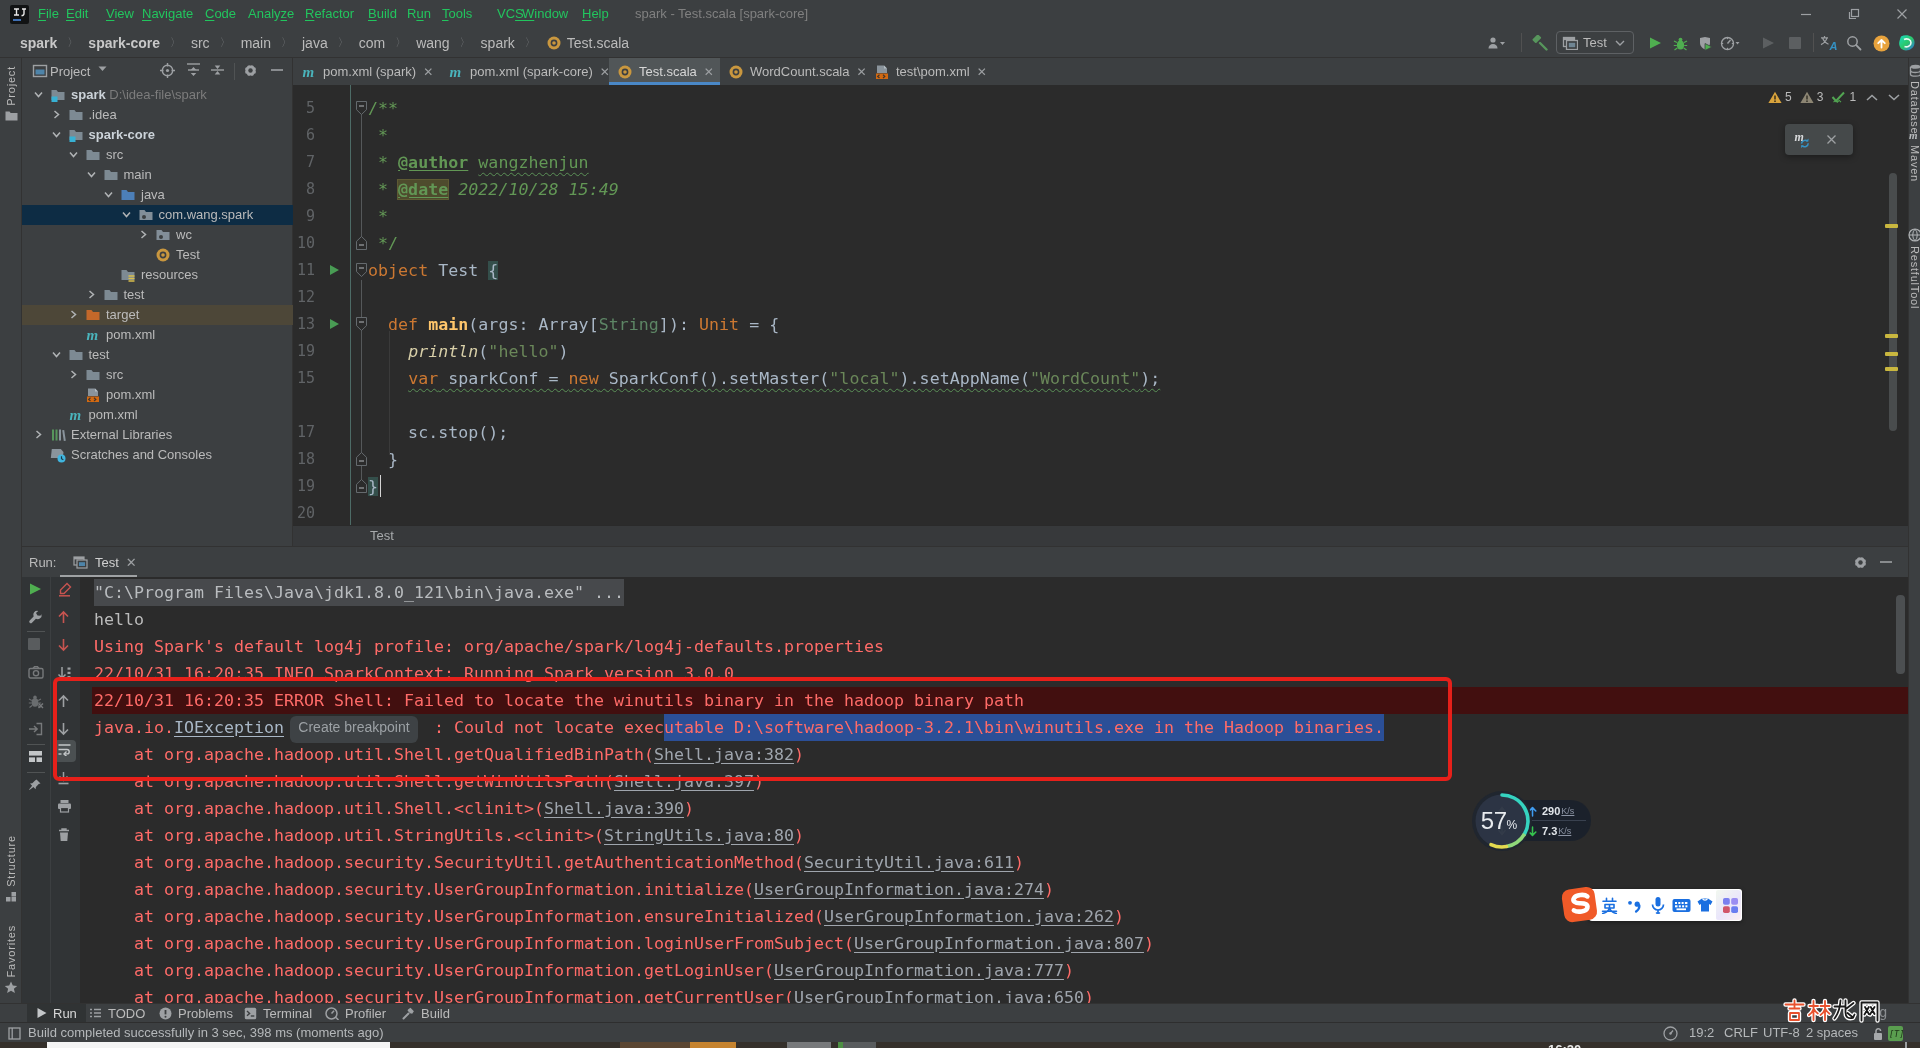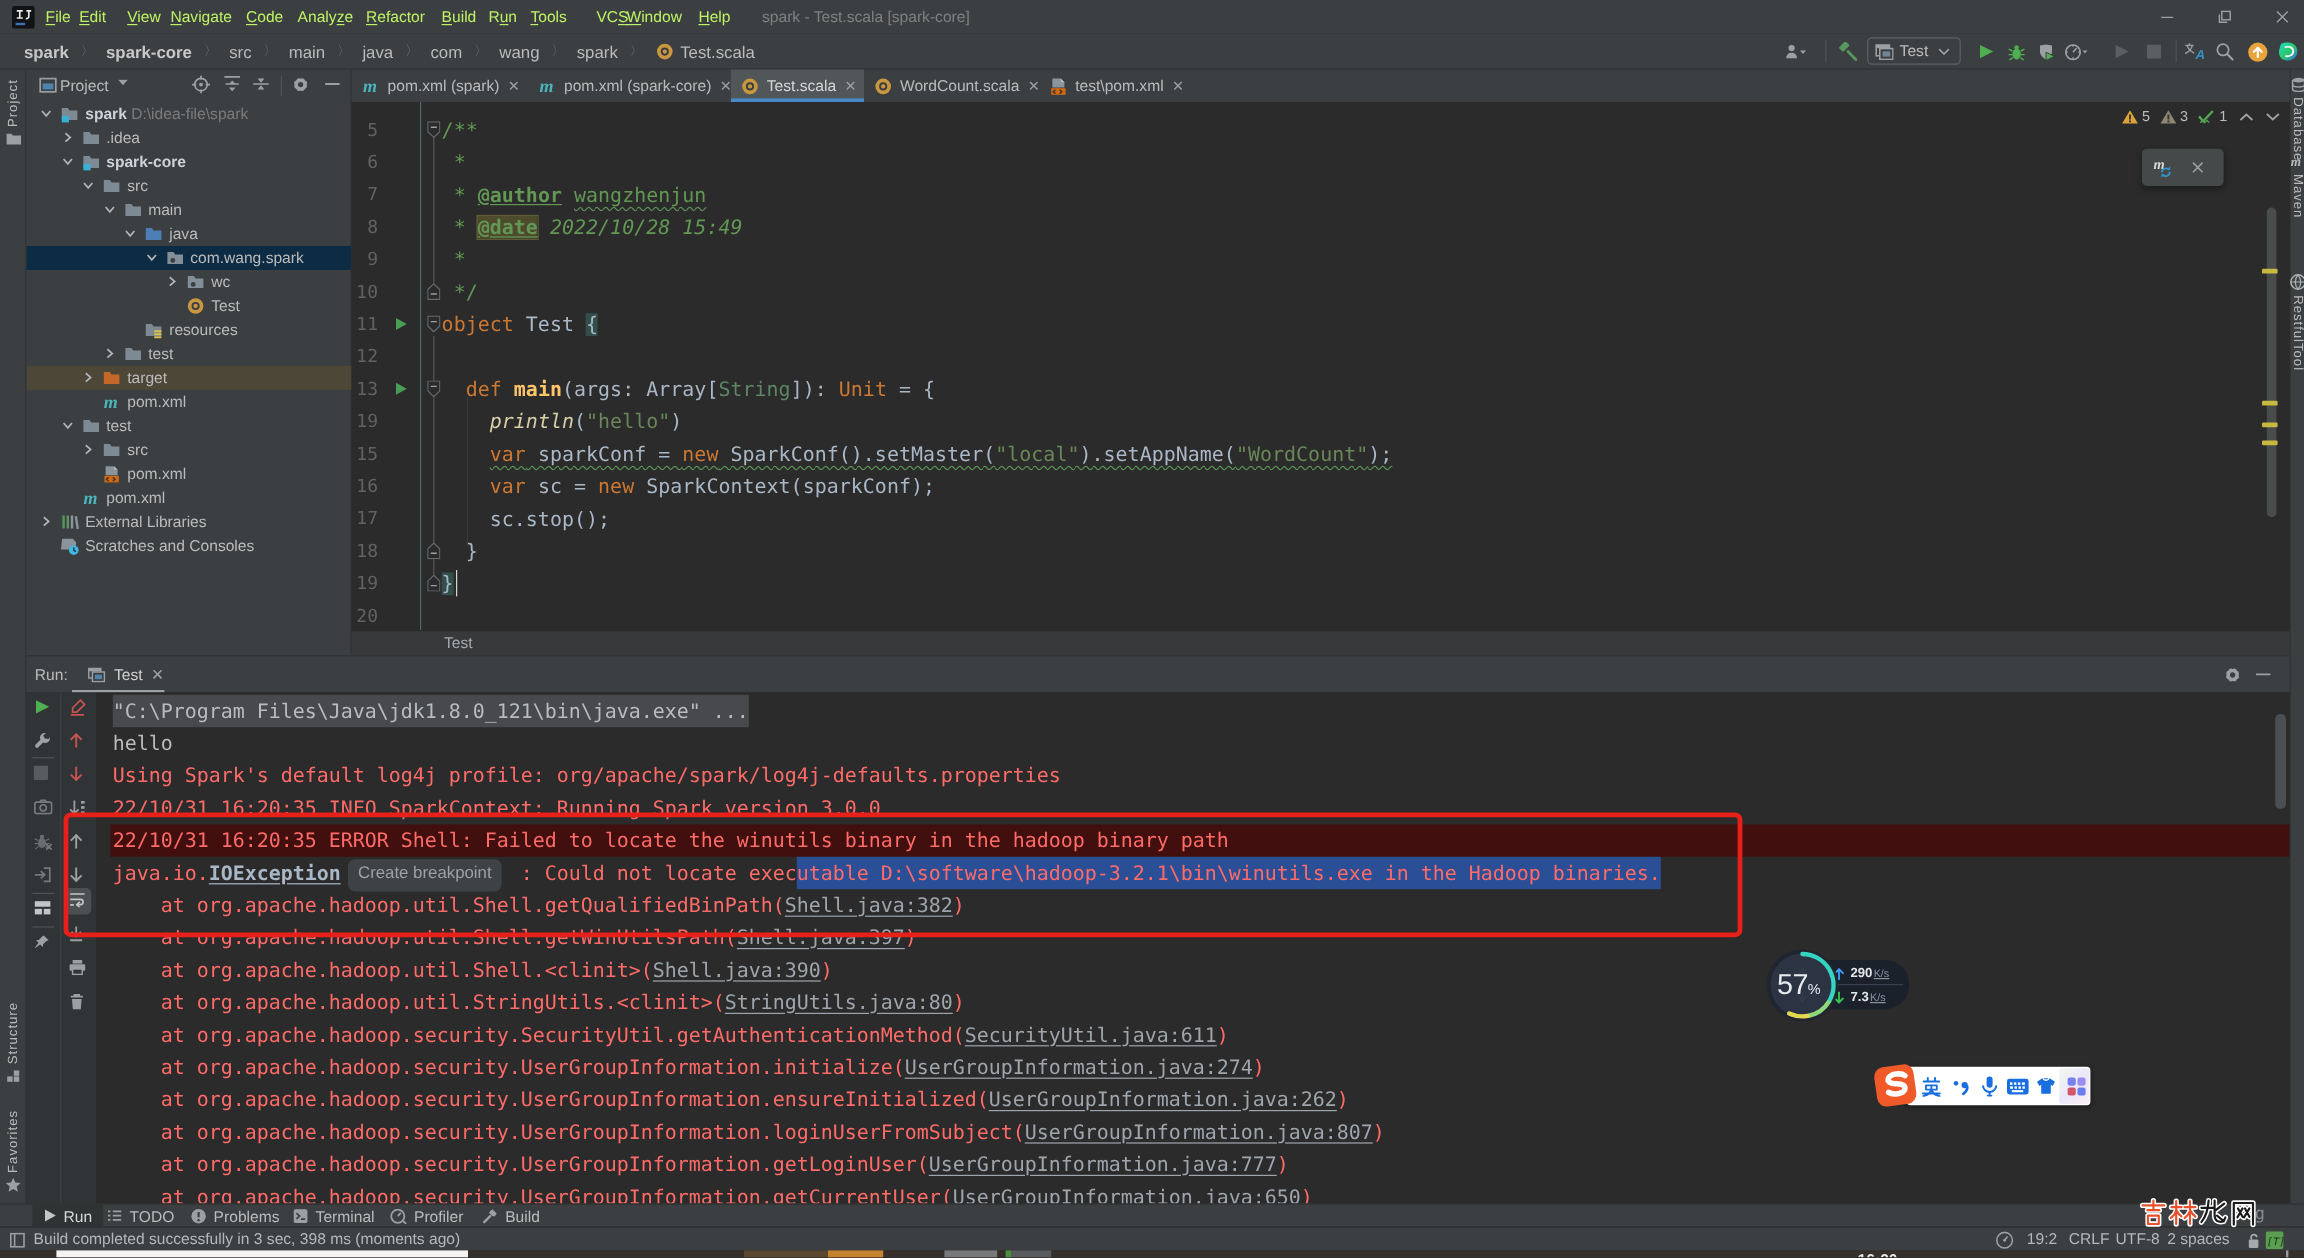--- a/index.html
+++ b/index.html
@@ -7,21 +7,21 @@
   #app { position:relative; width:1920px; height:1048px; overflow:hidden;
          font-family:"Liberation Sans", sans-serif; font-size:13px; color:#bbbbbb;
          -webkit-font-smoothing:antialiased; }
   .abs { position:absolute; }
   svg { display:block; }
 
   
   #titlebar { position:absolute; left:0; top:0; width:1920px; height:28px; background:#3c3f41; }
   #ij-logo { position:absolute; left:10px; top:5px; width:19px; height:19px; }
   #menus { position:absolute; left:0; top:0; height:28px; }
-  .menu-item { position:absolute; top:0; height:28px; line-height:28px; color:#bef264; }
+  .menu-item { position:absolute; top:0; height:28px; line-height:28px; color:#22c55e; }
   .menu-item u { text-decoration:underline; text-underline-offset:2px; }
   #win-title { position:absolute; top:0; height:28px; line-height:28px; color:#808080; }
   .winbtn { position:absolute; top:0; width:46px; height:28px; display:flex; align-items:center; justify-content:center; }
 
   
   #navbar { position:absolute; left:0; top:28px; width:1920px; height:30px; background:#3c3f41;
             border-bottom:1px solid #323232; }
   #breadcrumbs { position:absolute; left:20px; top:0; height:29px; display:flex; align-items:center; font-size:14px; }
   .bc-item { color:#bbbbbb; }
   .bc-item.bold { font-weight:bold; color:#c8c8c8; }
@@ -119,21 +119,21 @@
   .rtb-hsep { position:absolute; width:18px; height:1px; background:#505354; }
 
   
   #console { position:absolute; left:80px; top:577px; width:1828px; height:426px; background:#2b2b2b; overflow:hidden; }
   .con-line { position:absolute; left:0; width:1828px; height:27px; white-space:pre;
               font:16.62px/27px "DejaVu Sans Mono", monospace; color:#bbbbbb; }
   .con-line span { display:inline-block; height:27px; }
   .con-text { position:absolute; left:14px; top:0; }
   .con-line .out { color:#bbbbbb; }
   .con-line .err { color:#ff6b68; }
-  .con-line .exlink { color:#a9b7c6; text-decoration:underline; text-underline-offset:3px;font-weight:bold; }
+  .con-line .exlink { color:#a9b7c6; text-decoration:underline; text-underline-offset:3px; }
   .con-line .lnk { color:#9fa5ad; text-decoration:underline; text-underline-offset:3px; }
   .con-line .sel { background:#2b4f97; }
   .con-line .fold { background:#47494c; color:#b9bcbf; }
   .err-band { position:absolute; left:12px; width:1816px; height:27px; background:#420f0f; }
   .pill { display:inline-block; height:22px; margin:2px 6px 0 6px; width:128px;
           background:#3e4245; border-radius:6px; color:#9ca1a5;
           font:14px/22px "Liberation Sans", sans-serif; text-align:center; vertical-align:top; }
   #console-thumb { position:absolute; background:#4c4f51; border-radius:4px; }
 
   
@@ -855,24 +855,20 @@
         <div class="ctext"><span class="id">  </span><span class="kw">def</span><span class="id"> </span><span class="meth">main</span><span class="id">(args: Array[</span><span class="type">String</span><span class="id">]): </span><span class="kw">Unit</span><span class="id"> = {</span></div>
       </div>
       <div class="code-line" style="top: 252.5px;">
         <div class="lnum">19</div>
         <div class="ctext"><span class="id">    </span><span class="pd">println</span><span class="id">(</span><span class="str">"hello"</span><span class="id">)</span></div>
       </div>
       <div class="code-line" style="top: 279.5px;">
         <div class="lnum">15</div>
         <div class="ctext"><span class="id">    </span><span class="kw wave">var</span><span class="id wave"> sparkConf = </span><span class="kw wave">new</span><span class="id wave"> SparkConf().setMaster(</span><span class="str wave">"local"</span><span class="id wave">).setAppName(</span><span class="str wave">"WordCount"</span><span class="id wave">);</span></div>
       </div>
-      <div class="code-line" style="top: 306.5px;">
-        <div class="lnum">16</div>
-        <div class="ctext"><span class="id">    </span><span class="kw">var</span><span class="id"> sc = </span><span class="kw">new</span><span class="id"> SparkContext(sparkConf);</span></div>
-      </div>
       <div class="code-line" style="top: 333.5px;">
         <div class="lnum">17</div>
         <div class="ctext"><span class="id">    sc.stop();</span></div>
       </div>
       <div class="code-line" style="top: 360.5px;">
         <div class="lnum">18</div>
         <i class="fold-mark">
           <svg width="11" height="14" viewBox="0 0 11 14">
             <path d="M.5 13.5h10V5.3L5.5.5.5 5.3z" fill="#2b2b2b" stroke="#656a6e"></path>
             <path d="M3 9h5" stroke="#9da0a3" stroke-width="1.2"></path>

